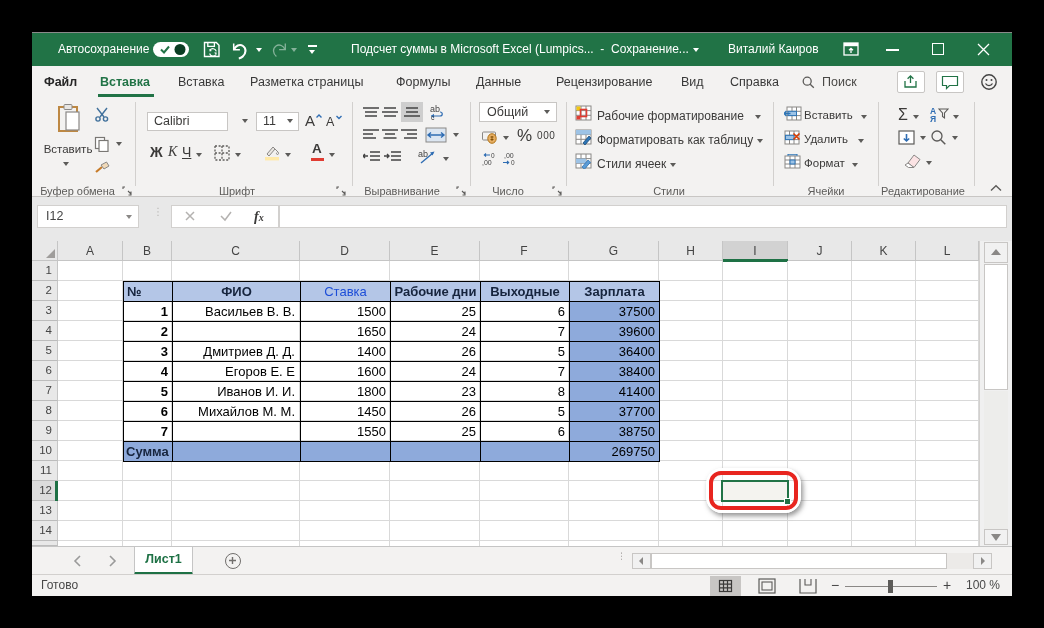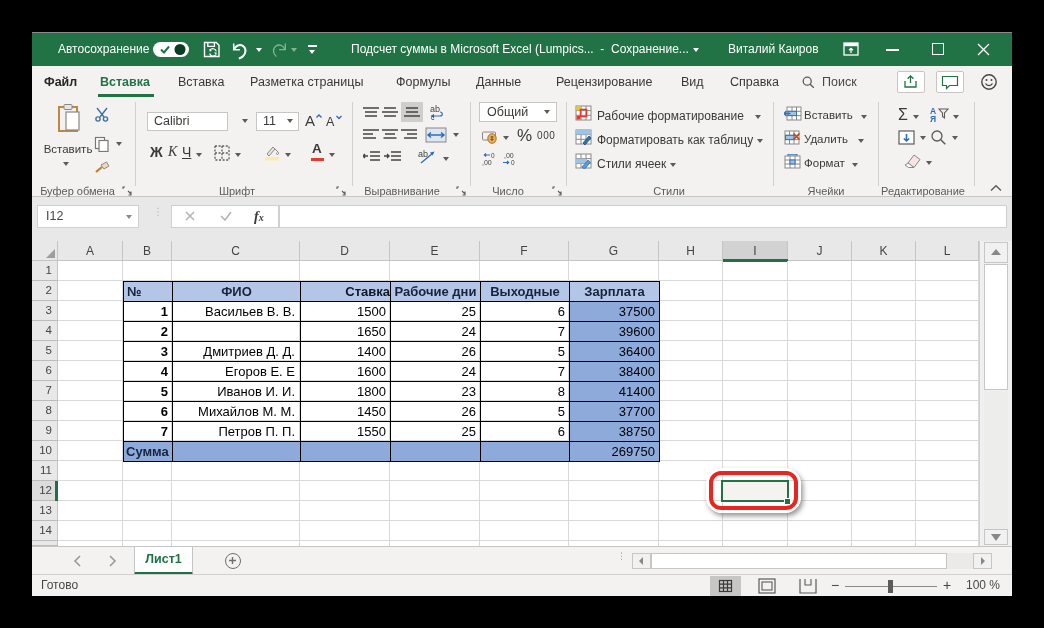--- a/index.html
+++ b/index.html
@@ -576,21 +576,21 @@
           </svg>
         </div>
     <div class="abs" style="left:799px;top:2px;font-size:14px;color:#444;">−</div>
     <div class="abs" style="left:813px;top:11px;width:92px;height:1px;background:#8a8886;"></div>
     <div class="abs" style="left:856px;top:5px;width:5px;height:13px;background:#5c5b59;"></div>
     <div class="abs" style="left:911px;top:2px;font-size:14px;color:#444;">+</div>
     <div class="abs" style="left:934px;top:3px;">100 %</div>
   </div>
   <div class="tc" style="left:91px;top:248px;width:50px;background:#b4c6e7;color:#16243d;font-weight:bold;padding-left:3px;">№</div>
     <div class="tc" style="left:140px;top:248px;width:129px;background:#b4c6e7;color:#16243d;font-weight:bold;text-align:center;">ФИО</div>
-    <div class="tc" style="left:268px;top:248px;width:91px;background:#b4c6e7;color:#0f172a;font-weight:bold;text-align:right;">Ставка</div>
+    <div class="tc" style="left:268px;top:248px;width:91px;background:#b4c6e7;color:#1d4ed8;font-weight:normal;text-align:center;">Ставка</div>
     <div class="tc" style="left:358px;top:248px;width:91px;background:#b4c6e7;color:#16243d;font-weight:bold;text-align:center;">Рабочие дни</div>
     <div class="tc" style="left:448px;top:248px;width:90px;background:#b4c6e7;color:#16243d;font-weight:bold;text-align:center;">Выходные</div>
     <div class="tc" style="left:537px;top:248px;width:91px;background:#b4c6e7;color:#16243d;font-weight:bold;text-align:center;">Зарплата</div>
     <div class="tc" style="left:91px;top:268px;width:50px;font-weight:bold;text-align:right;padding-right:4px;">1</div>
     <div class="tc" style="left:140px;top:268px;width:129px;text-align:right;padding-right:5px;">Васильев В. В.</div>
     <div class="tc" style="left:268px;top:268px;width:91px;text-align:right;padding-right:4px;">1500</div>
     <div class="tc" style="left:358px;top:268px;width:91px;text-align:right;padding-right:4px;">25</div>
     <div class="tc" style="left:448px;top:268px;width:90px;text-align:right;padding-right:4px;">6</div>
     <div class="tc" style="left:537px;top:268px;width:91px;background:#8eaadb;text-align:right;padding-right:4px;">37500</div>
     <div class="tc" style="left:91px;top:288px;width:50px;font-weight:bold;text-align:right;padding-right:4px;">2</div>
@@ -616,21 +616,20 @@
     <div class="tc" style="left:358px;top:348px;width:91px;text-align:right;padding-right:4px;">23</div>
     <div class="tc" style="left:448px;top:348px;width:90px;text-align:right;padding-right:4px;">8</div>
     <div class="tc" style="left:537px;top:348px;width:91px;background:#8eaadb;text-align:right;padding-right:4px;">41400</div>
     <div class="tc" style="left:91px;top:368px;width:50px;font-weight:bold;text-align:right;padding-right:4px;">6</div>
     <div class="tc" style="left:140px;top:368px;width:129px;text-align:right;padding-right:5px;">Михайлов М. М.</div>
     <div class="tc" style="left:268px;top:368px;width:91px;text-align:right;padding-right:4px;">1450</div>
     <div class="tc" style="left:358px;top:368px;width:91px;text-align:right;padding-right:4px;">26</div>
     <div class="tc" style="left:448px;top:368px;width:90px;text-align:right;padding-right:4px;">5</div>
     <div class="tc" style="left:537px;top:368px;width:91px;background:#8eaadb;text-align:right;padding-right:4px;">37700</div>
     <div class="tc" style="left:91px;top:388px;width:50px;font-weight:bold;text-align:right;padding-right:4px;">7</div>
-    <div class="tc" style="left:140px;top:388px;width:129px;text-align:right;padding-right:5px;">Петров П. П.</div>
     <div class="tc" style="left:268px;top:388px;width:91px;text-align:right;padding-right:4px;">1550</div>
     <div class="tc" style="left:358px;top:388px;width:91px;text-align:right;padding-right:4px;">25</div>
     <div class="tc" style="left:448px;top:388px;width:90px;text-align:right;padding-right:4px;">6</div>
     <div class="tc" style="left:537px;top:388px;width:91px;background:#8eaadb;text-align:right;padding-right:4px;">38750</div>
     <div class="tc" style="left:91px;top:408px;width:50px;background:#8eaadb;color:#16243d;font-weight:bold;padding-left:2px;">Сумма</div>
     <div class="tc" style="left:140px;top:408px;width:129px;background:#8eaadb;"></div>
     <div class="tc" style="left:268px;top:408px;width:91px;background:#8eaadb;"></div>
     <div class="tc" style="left:358px;top:408px;width:91px;background:#8eaadb;"></div>
     <div class="tc" style="left:448px;top:408px;width:90px;background:#8eaadb;"></div>
     <div class="tc" style="left:537px;top:408px;width:91px;background:#8eaadb;text-align:right;padding-right:4px;">269750</div>

